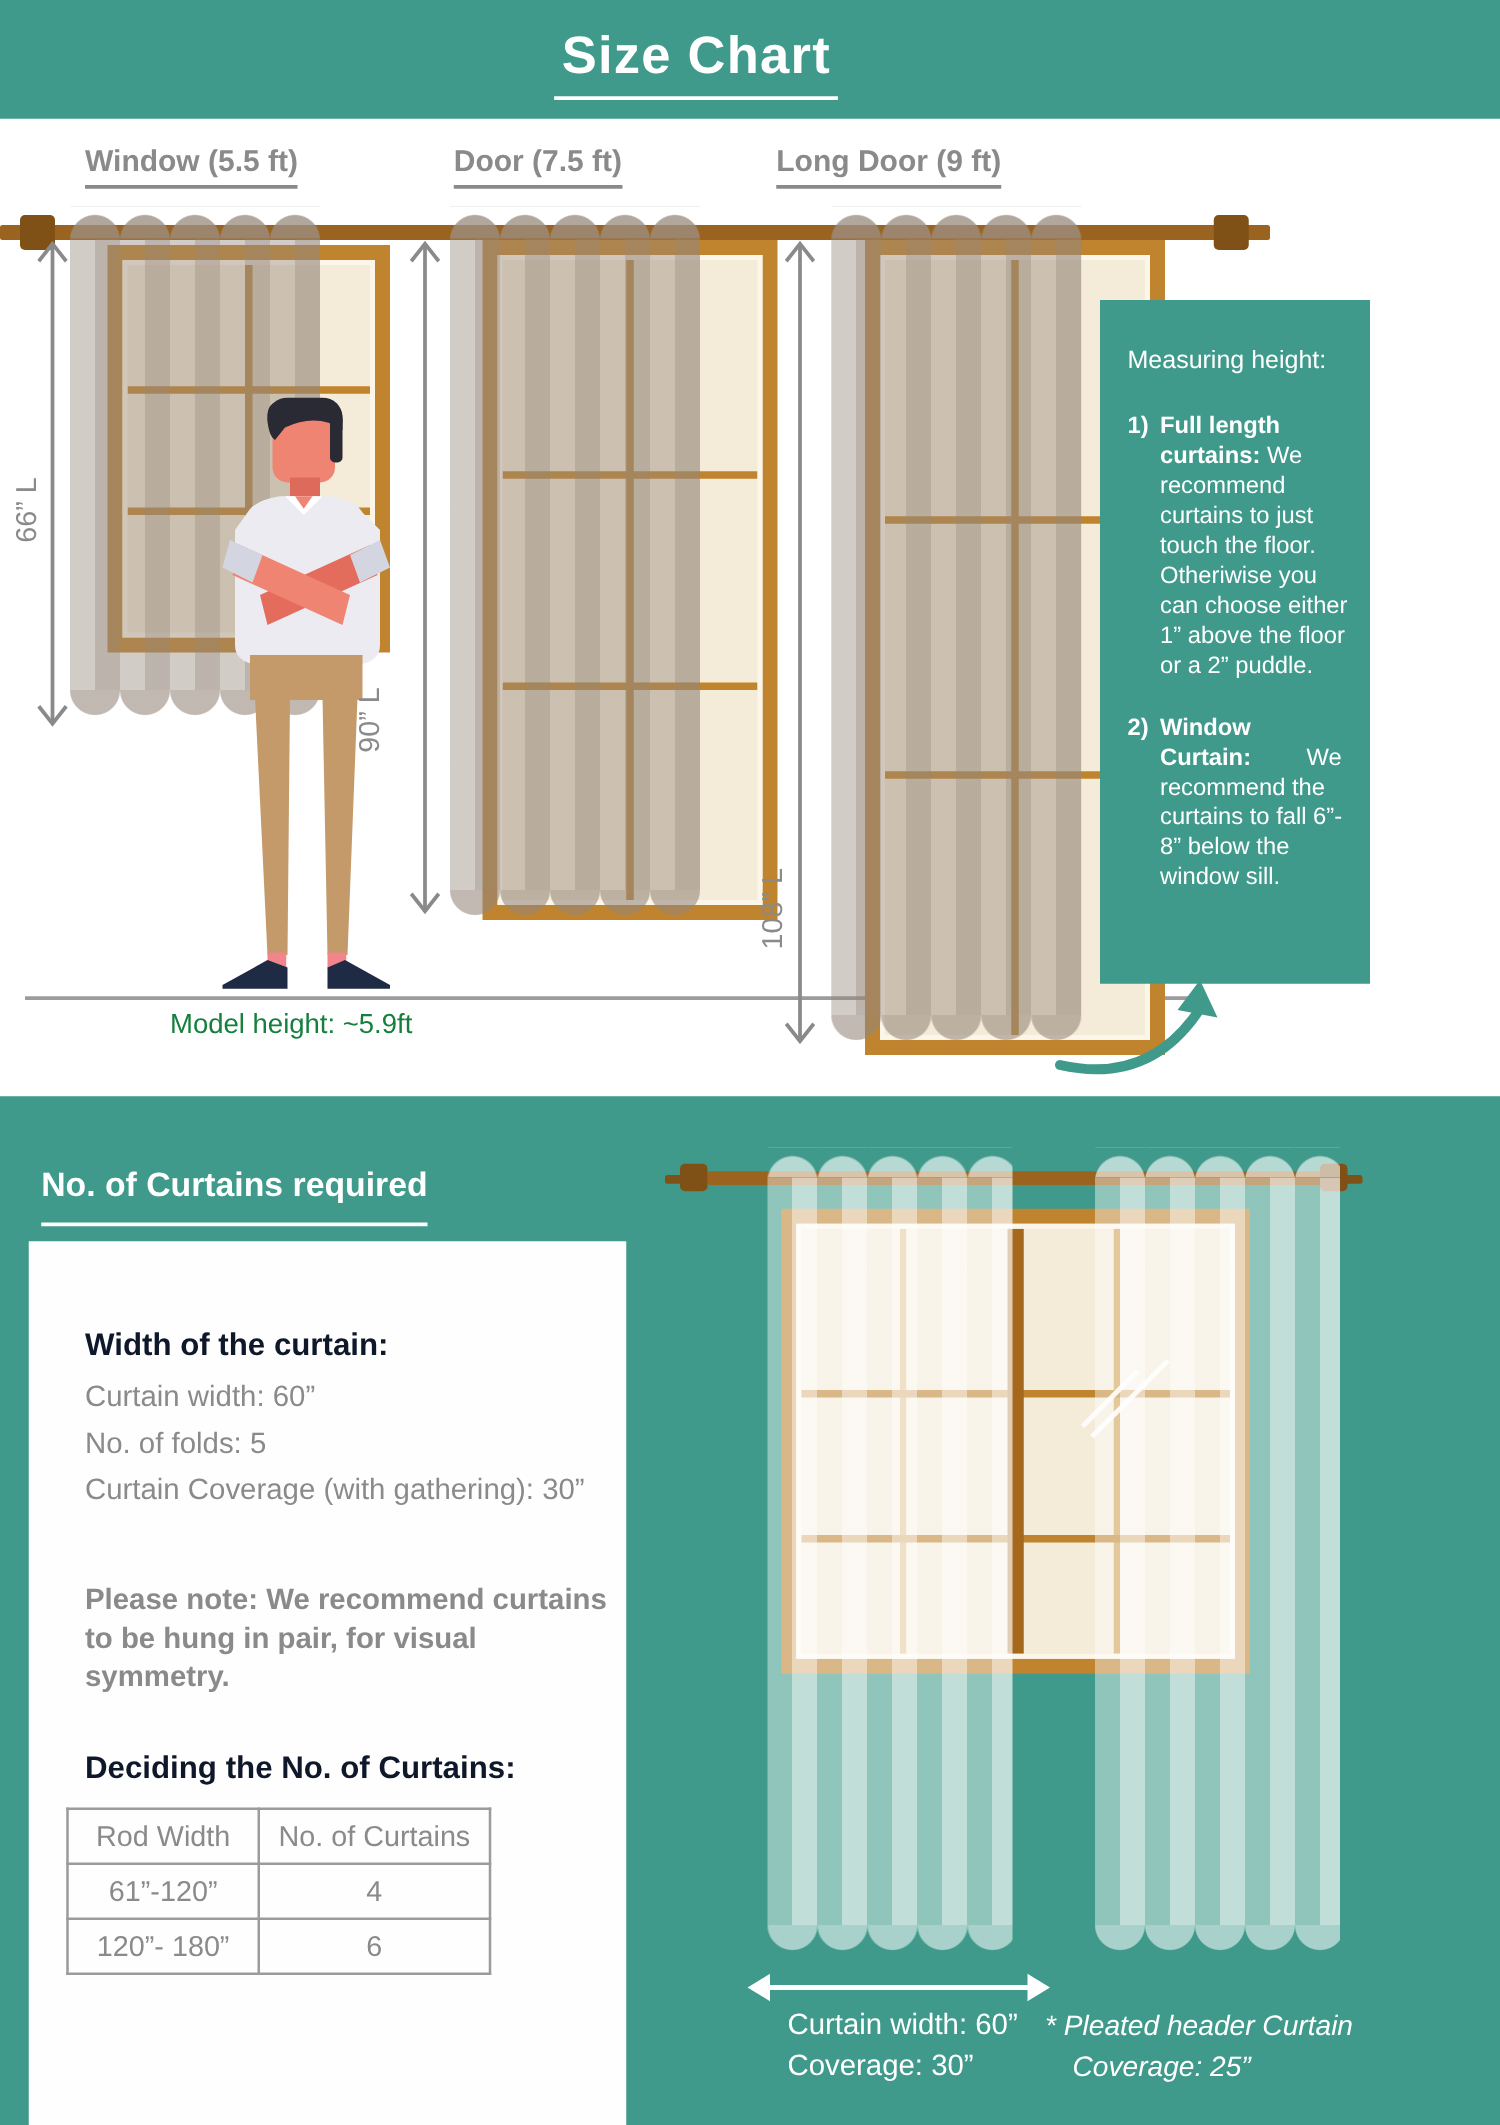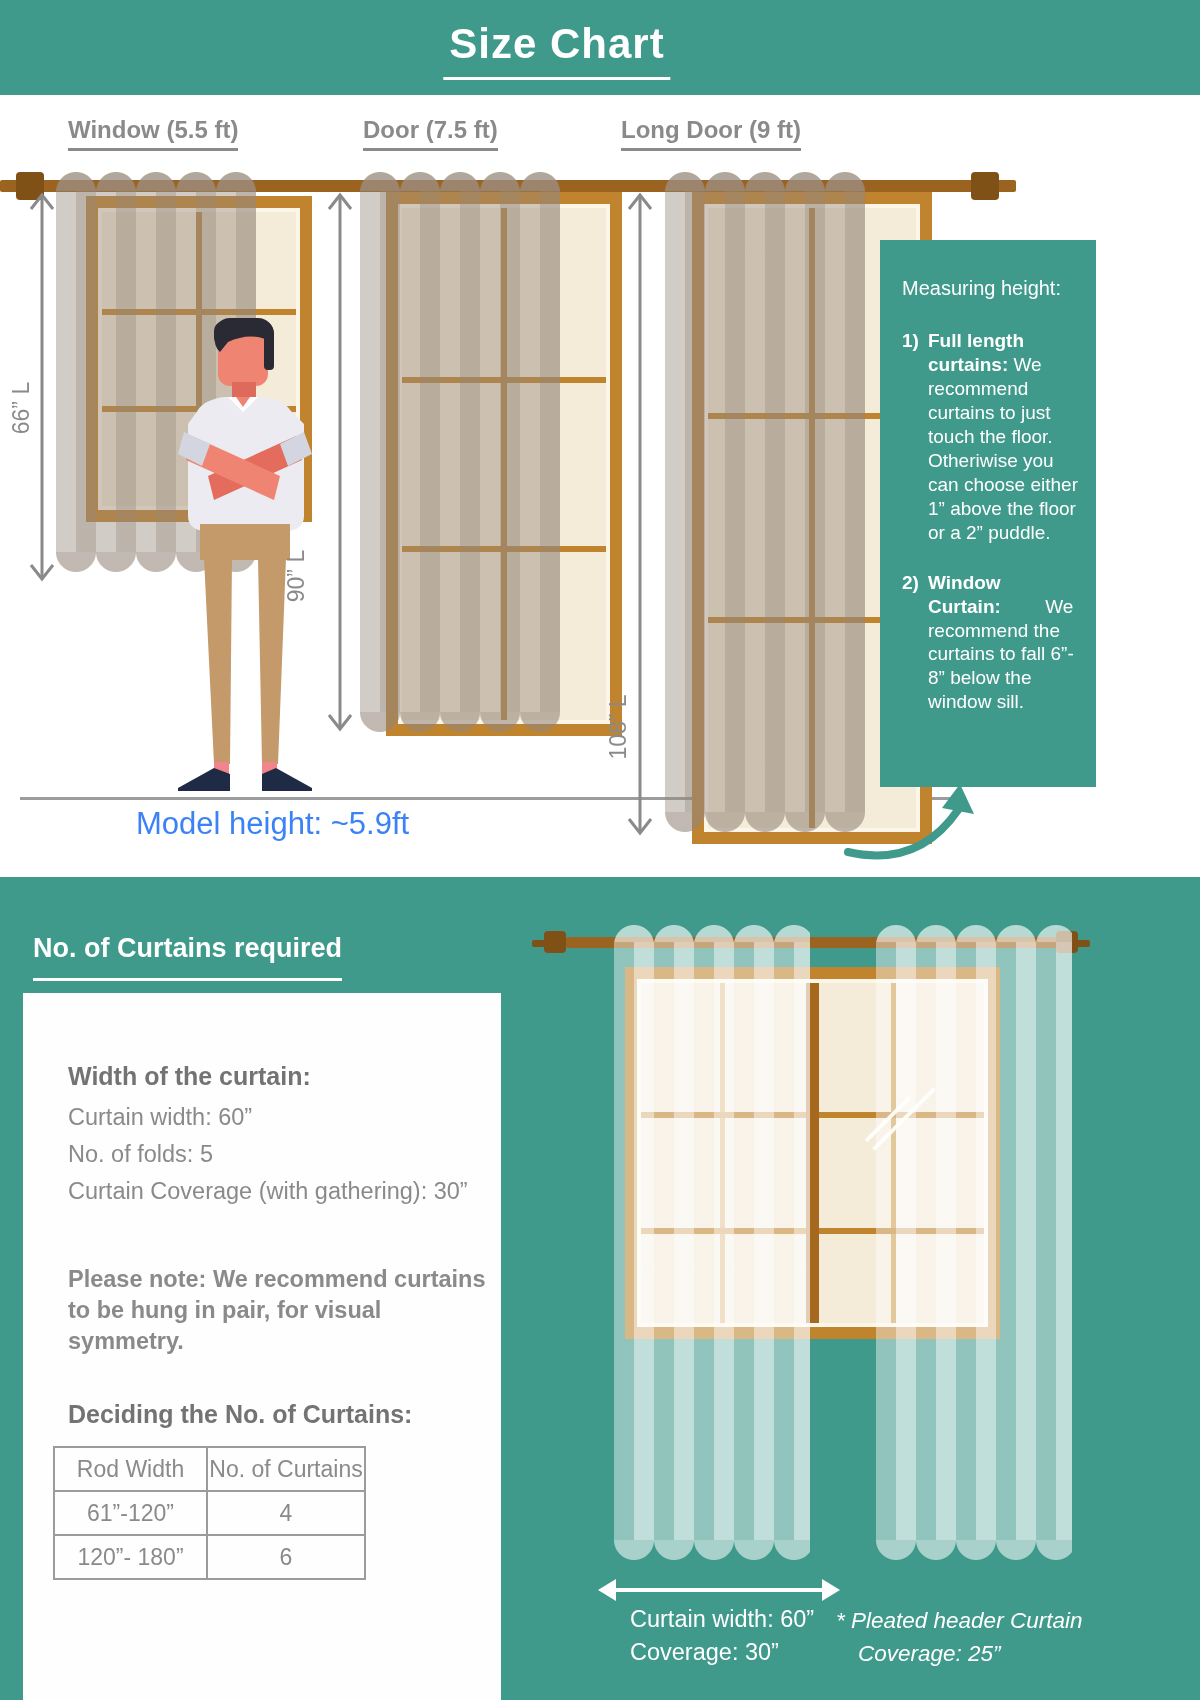--- a/index.html
+++ b/index.html
@@ -6,21 +6,21 @@
   body{font-family:"Liberation Sans",sans-serif;background:#fff}
   .page{position:relative;width:1200px;height:1700px;overflow:hidden;background:#fff}
   .abs{position:absolute}
   .teal-band{background:#3F9A8B}
   .page-title{color:#fff;font-size:42px;font-weight:600;letter-spacing:1px;
     border-bottom:3px solid #fff;padding:0 6px 9px;white-space:nowrap}
   .col-label{color:#8A8A8A;font-size:24px;font-weight:bold;border-bottom:3px solid #8A8A8A;
     padding-bottom:4px;white-space:nowrap}
   .vlabel{color:#8A8A8A;font-size:23px;white-space:nowrap;transform:translate(-50%,-50%) rotate(-90deg)}
   .floor{background:#9C9C9C}
-  .gray-note{color:#3b82f6;font-size:31px;white-space:nowrap}
+  .gray-note{color:#15803d;font-size:22px;white-space:nowrap}
   
   .frame{position:absolute;background:#C0842F;padding:12px}
   .frame .inner{position:relative;height:100%;border:4px solid #FCF6E9;background:#F4EBD9;overflow:hidden}
   .mull-v{position:absolute;top:0;bottom:0;left:50%;width:6px;margin-left:-3px;background:#C0842F}
   .mull-h{position:absolute;left:0;right:0;height:6px;background:#C0842F}
   .win-div{position:absolute;top:0;bottom:0;left:50%;width:13px;margin-left:-7px;background:#A5681C}
   .win-mv{position:absolute;top:0;bottom:0;width:5px;background:#CFA052}
   .shine{position:absolute;width:4px;background:rgba(255,255,255,.9);transform:rotate(45deg)}
   
   .rod{position:absolute;background:#9A6420;border-radius:2px}
@@ -38,21 +38,21 @@
   
   .measure-box{position:absolute;background:#3F9A8B;color:#fff;padding:36px 16px 0 22px;line-height:1.26}
   .mb-title{font-size:20px;margin-bottom:28px}
   .mi{position:relative;padding-left:26px;font-size:19px;margin-bottom:26px}
   .mi .num{position:absolute;left:0;font-weight:bold}
   .mi .b{font-weight:bold}
   .mi .b.block{display:inline-block;max-width:112px}
   
   .h2{color:#fff;font-size:27px;font-weight:bold;border-bottom:3px solid #fff;padding-bottom:14px;white-space:nowrap}
   .white-box{position:absolute;background:#FEFEFE}
-  .wb-title{color:#737373;font-size:25px;font-weight:bold;white-space:nowrap}
+  .wb-title{color:#0f172a;font-size:25px;font-weight:bold;white-space:nowrap}
   .wb-line{color:#8A8A8A;font-size:23.5px;white-space:nowrap}
   .wb-note{color:#8A8A8A;font-size:23.5px;font-weight:bold;line-height:31px}
   table.rodtable{border-collapse:collapse;position:absolute}
   table.rodtable th,table.rodtable td{border:2px solid #9B9B9B;color:#8A8A8A;font-size:23px;
     font-weight:normal;text-align:center;height:44px}
   .white-label{color:#fff;font-size:23.5px;white-space:nowrap}
   .white-italic{color:#fff;font-size:22.5px;font-style:italic;white-space:nowrap}
 </style>
 </head>
 <body>
@@ -183,21 +183,21 @@
   <div class="abs wb-line" style="left:68px;top:1178px">Curtain Coverage (with gathering): 30”</div>
 
   <div class="abs wb-title" style="left:68px;top:1400px">Deciding the No. of Curtains:</div>
 
   <div class="abs wb-note" style="left:68px;top:1264px;width:432px">Please note: We recommend curtains to be hung in pair, for visual symmetry.</div>
 
   <table class="rodtable" style="left:53px;top:1446px">
     <tbody>
         <tr>
       <th style="width:153px">Rod Width</th>
-      <th style="width:158px">No. of Curtains</th>
+      <th style="width:185px">No. of Curtains</th>
     </tr>
     <tr>
       <td>61”-120”</td>
       <td>4</td>
     </tr>
     <tr>
       <td>120”- 180”</td>
       <td>6</td>
     </tr>
   </tbody>

